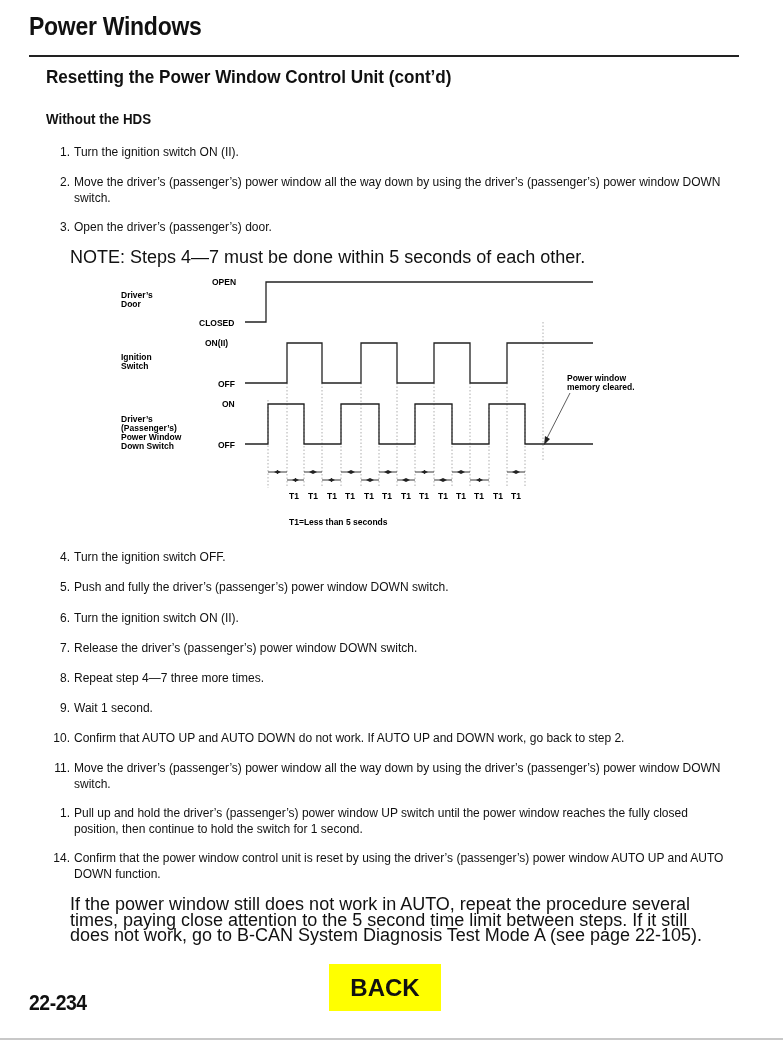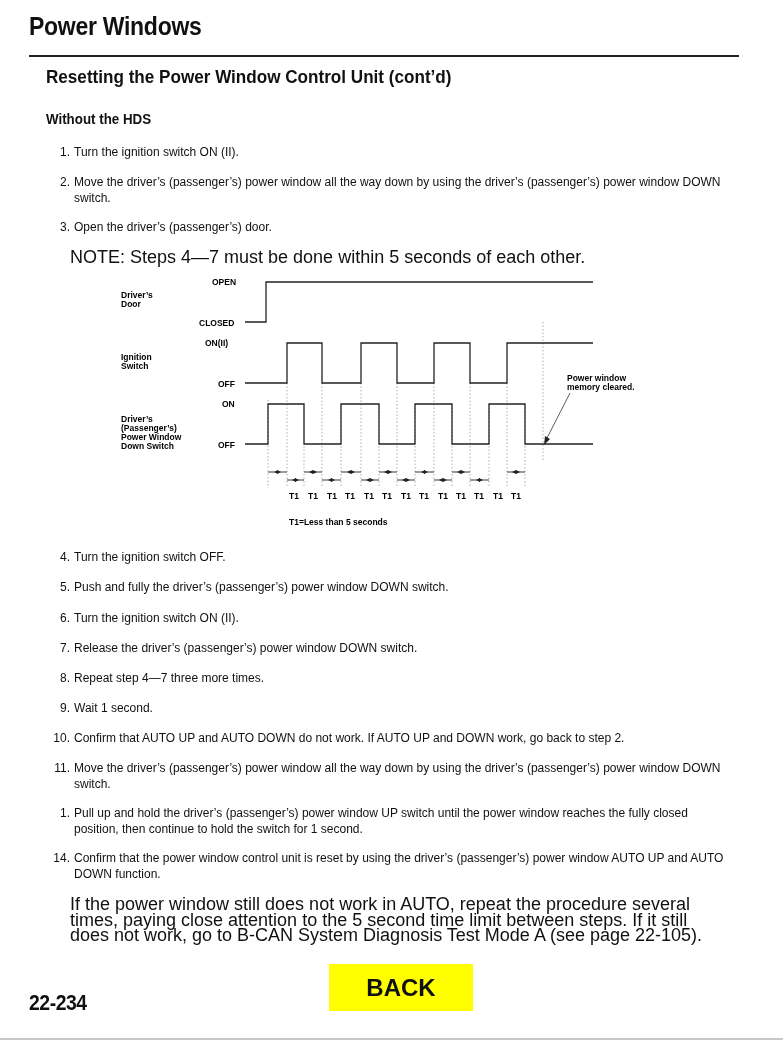--- a/index.html
+++ b/index.html
@@ -6,21 +6,21 @@
   body { width:783px; height:1041px; position:relative; overflow:hidden; font-family:"Liberation Sans", sans-serif; color:#111; }
   .page-title { position:absolute; left:29px; top:12px; font-size:25px; font-weight:bold; letter-spacing:-0.3px; transform:scaleX(0.92); transform-origin:left; }
   .title-rule { position:absolute; left:29px; top:55px; width:710px; height:2px; background:#222; }
   .section-title { position:absolute; left:46px; top:66px; font-size:19px; font-weight:bold; transform:scaleX(0.9); transform-origin:left; }
   .subsection { position:absolute; left:46px; top:111px; font-size:14.5px; font-weight:bold; transform:scaleX(0.92); transform-origin:left; }
   .step { position:absolute; left:50px; width:680px; font-size:12px; line-height:15.5px; display:flex; }
   .step .num { width:20px; text-align:right; padding-right:4px; flex:none; }
   .step .txt { flex:1; }
   .para { position:absolute; left:70px; width:660px; font-size:18px; line-height:15.5px; }
   .diagram { position:absolute; left:0; top:0; }
-  .back-btn { position:absolute; left:329px; top:964px; width:144px; height:47px; background:#ffff00; display:flex; align-items:center; justify-content:center; font-size:24px; font-weight:bold; color:#111; cursor:pointer; }
+  .back-btn { position:absolute; left:329px; top:964px; width:112px; height:47px; background:#ffff00; display:flex; align-items:center; justify-content:center; font-size:24px; font-weight:bold; color:#111; cursor:pointer; }
   .page-num { position:absolute; left:29px; top:990px; font-size:22px; font-weight:bold; letter-spacing:-0.5px; transform:scaleX(0.88); transform-origin:left; }
   .bottom-rule { position:absolute; left:0; top:1038px; width:783px; height:2px; background:#c8c8c8; }
 </style>
 </head>
 <body>
 
 <div class="page-title">Power Windows</div>
 <div class="title-rule"></div>
 <div class="section-title">Resetting the Power Window Control Unit (cont’d)</div>
 <div class="subsection">Without the HDS</div>

